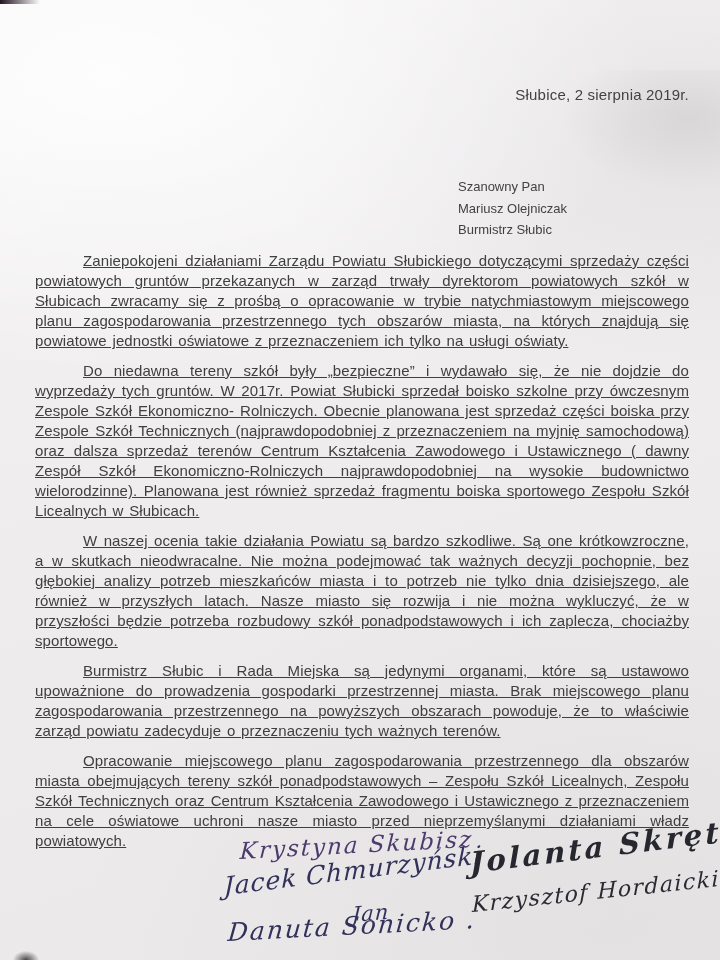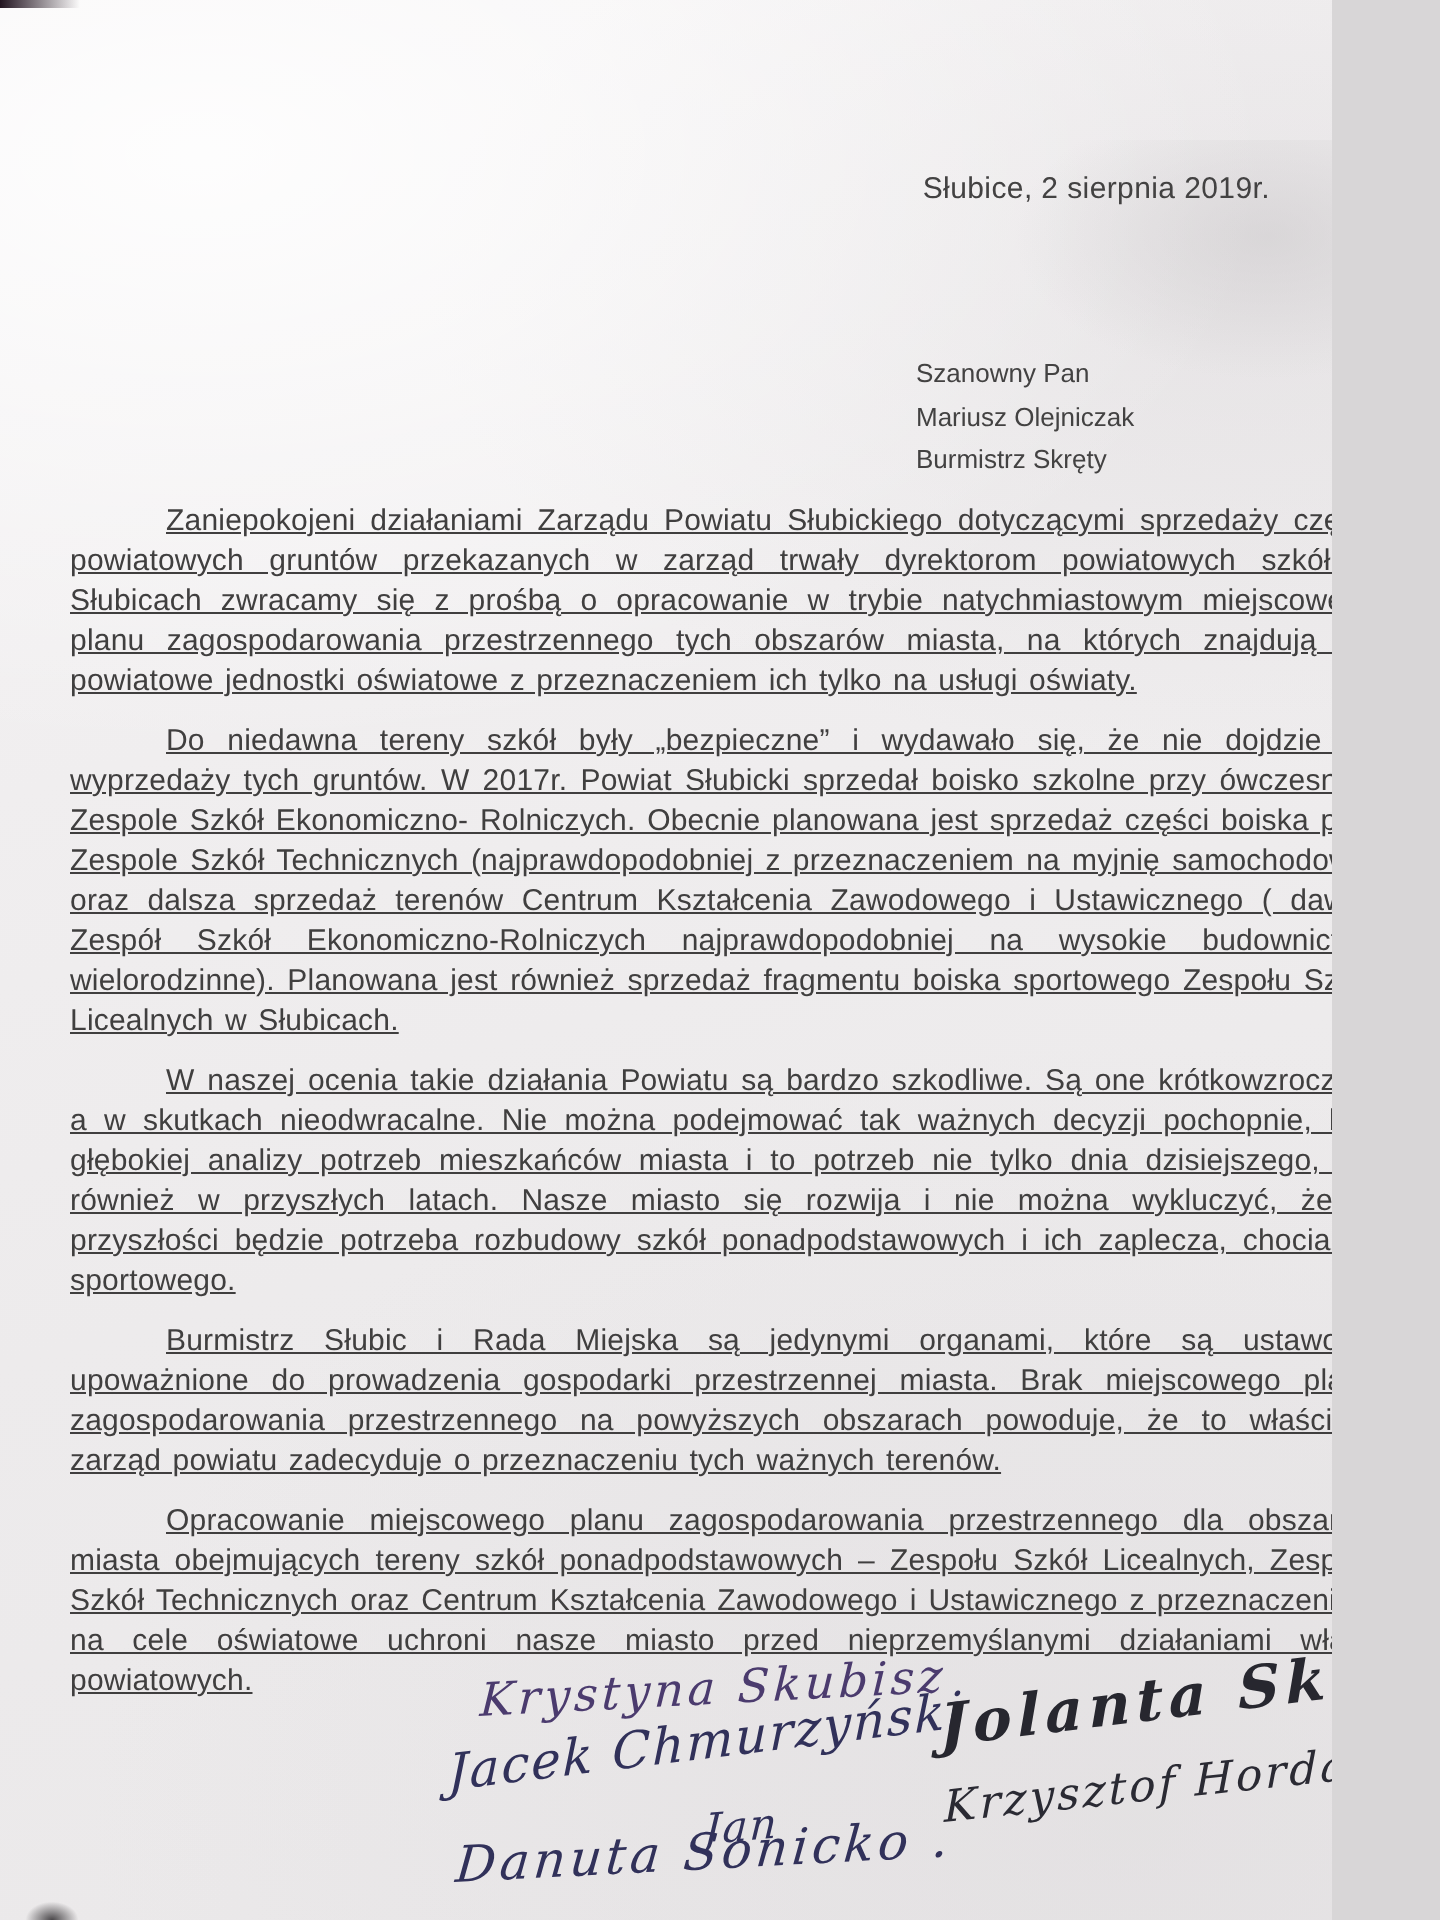--- a/index.html
+++ b/index.html
@@ -1,18 +1,18 @@
 <!DOCTYPE html>
 <html><head>
 <meta charset="utf-8">
 <style>
   html,body{margin:0;padding:0;background:#d8d6d7;}
   .paper{
     position:relative;
-    width:666px;height:960px;
+    width:720px;height:960px;
     overflow:hidden;
     background:
       radial-gradient(ellipse 900px 500px at 15% 8%, rgba(255,255,255,0.85), rgba(255,255,255,0) 60%),
       radial-gradient(ellipse 700px 400px at 95% 15%, rgba(220,217,219,0.5), rgba(220,217,219,0) 60%),
       radial-gradient(ellipse 800px 600px at 85% 95%, rgba(222,219,221,0.55), rgba(222,219,221,0) 65%),
       linear-gradient(165deg,#f6f4f5 0%,#f0eeef 35%,#edebec 60%,#eae8e9 100%);
     font-family:"Liberation Sans", sans-serif;
     color:#3e3d3d;
   }
   .shade-band{
@@ -73,21 +73,21 @@
   <div class="shade-band"></div>
   <div class="edge-top-left"></div>
   <div class="edge-bottom-mark"></div>
 
   <div class="date-line">Słubice, 2 sierpnia 2019r.</div>
 
 
   <div class="recipient">
     <div>Szanowny Pan</div>
     <div>Mariusz Olejniczak</div>
-    <div>Burmistrz Skręty</div>
+    <div>Burmistrz Słubic</div>
   </div>
 
   <div class="body-text">
     <p>Zaniepokojeni działaniami Zarządu Powiatu Słubickiego dotyczącymi sprzedaży części powiatowych gruntów przekazanych w zarząd trwały dyrektorom powiatowych szkół w Słubicach zwracamy się z prośbą o opracowanie w trybie natychmiastowym miejscowego planu zagospodarowania przestrzennego tych obszarów miasta, na których znajdują się powiatowe jednostki oświatowe z przeznaczeniem ich tylko na usługi oświaty.</p>
     <p>Do niedawna tereny szkół były „bezpieczne” i wydawało się, że nie dojdzie do wyprzedaży tych gruntów. W 2017r. Powiat Słubicki sprzedał boisko szkolne przy ówczesnym Zespole Szkół Ekonomiczno- Rolniczych. Obecnie planowana jest sprzedaż części boiska przy Zespole Szkół Technicznych (najprawdopodobniej z przeznaczeniem na myjnię samochodową) oraz dalsza sprzedaż terenów Centrum Kształcenia Zawodowego i Ustawicznego ( dawny Zespół Szkół Ekonomiczno-Rolniczych najprawdopodobniej na wysokie budownictwo wielorodzinne). Planowana jest również sprzedaż fragmentu boiska sportowego Zespołu Szkół Licealnych w Słubicach.</p>
     <p>W naszej ocenia takie działania Powiatu są bardzo szkodliwe. Są one krótkowzroczne, a w skutkach nieodwracalne. Nie można podejmować tak ważnych decyzji pochopnie, bez głębokiej analizy potrzeb mieszkańców miasta i to potrzeb nie tylko dnia dzisiejszego, ale również w przyszłych latach. Nasze miasto się rozwija i nie można wykluczyć, że w przyszłości będzie potrzeba rozbudowy szkół ponadpodstawowych i ich zaplecza, chociażby sportowego.</p>
     <p>Burmistrz Słubic i Rada Miejska są jedynymi organami, które są ustawowo upoważnione do prowadzenia gospodarki przestrzennej miasta. Brak miejscowego planu zagospodarowania przestrzennego na powyższych obszarach powoduje, że to właściwie zarząd powiatu zadecyduje o przeznaczeniu tych ważnych terenów.</p>
     <p>Opracowanie miejscowego planu zagospodarowania przestrzennego dla obszarów miasta obejmujących tereny szkół ponadpodstawowych – Zespołu Szkół Licealnych, Zespołu Szkół Technicznych oraz Centrum Kształcenia Zawodowego i Ustawicznego z przeznaczeniem na cele oświatowe uchroni nasze miasto przed nieprzemyślanymi działaniami władz powiatowych.</p>
   </div>
 

